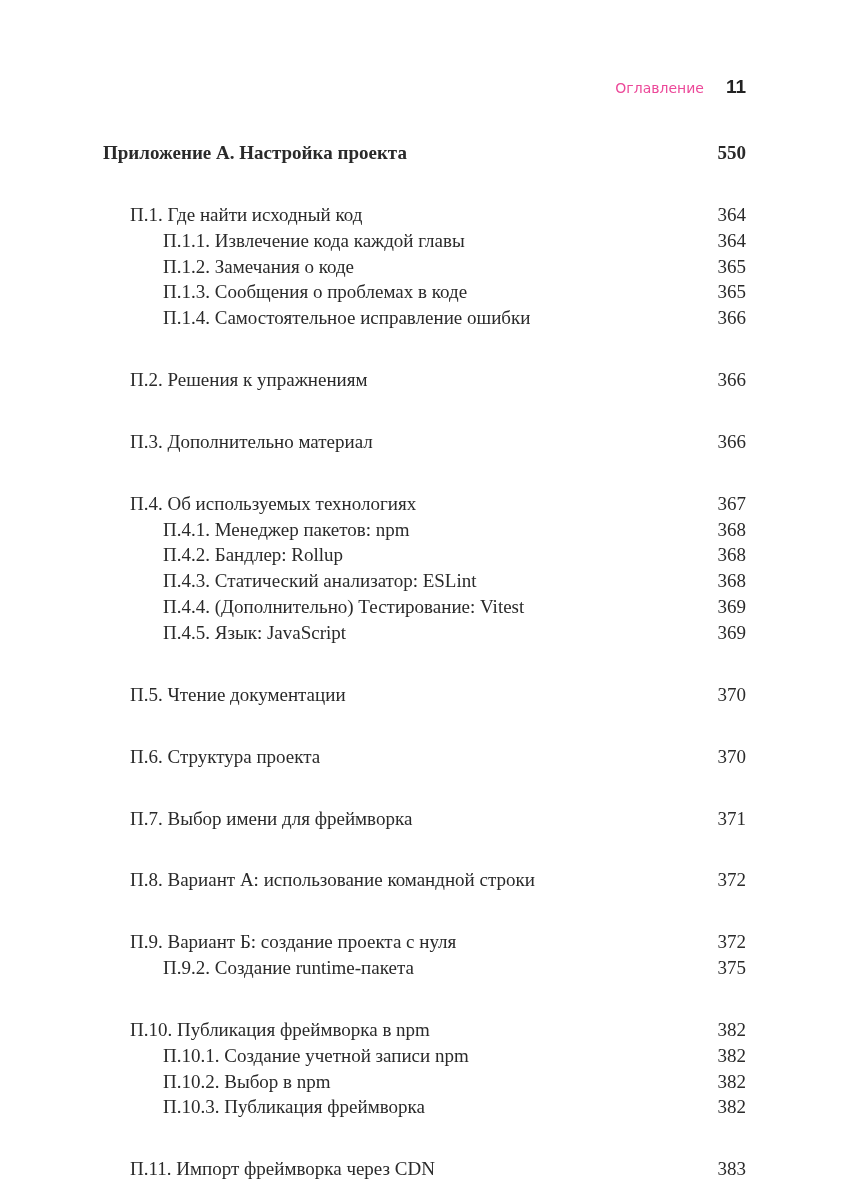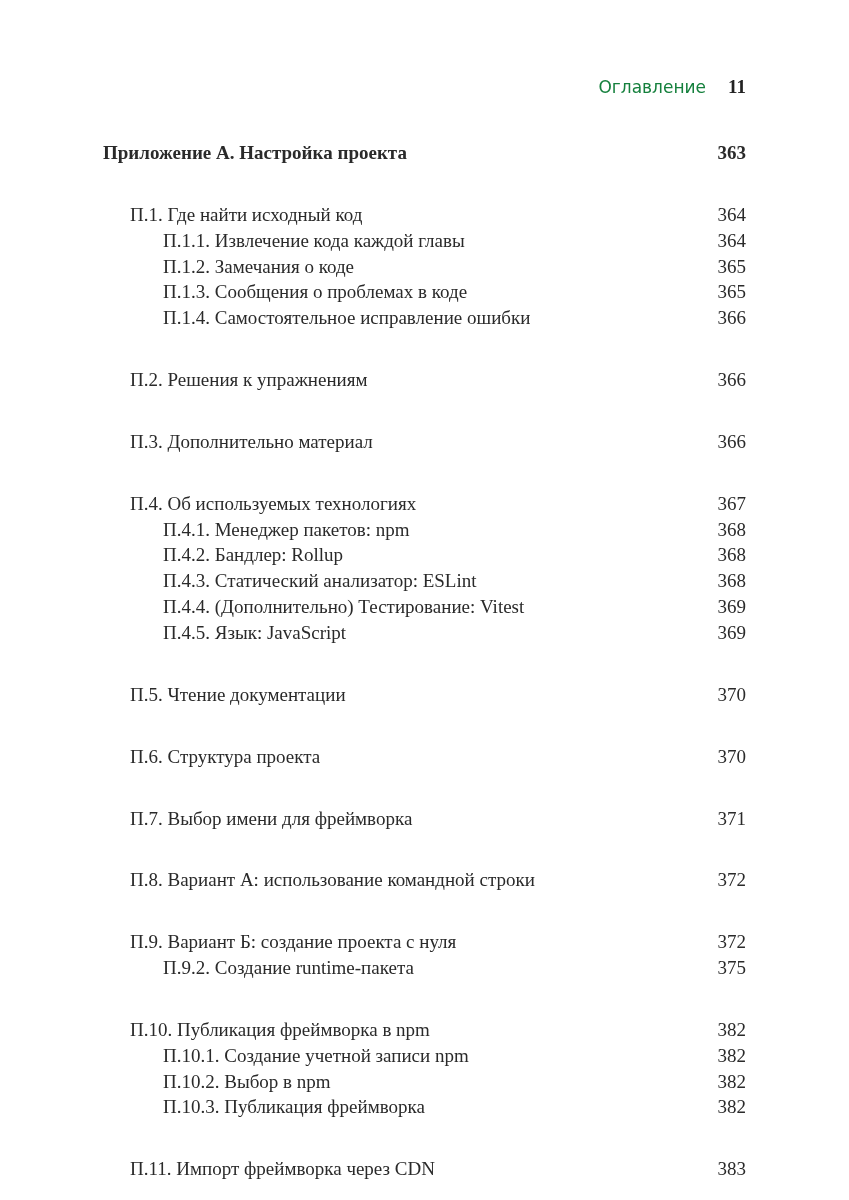--- a/index.html
+++ b/index.html
@@ -13,25 +13,25 @@
     .running-head {
       position: absolute;
       top: 76px;
       right: 103px;
       display: flex;
       align-items: baseline;
       gap: 22px;
     }
     .running-head .rh-title {
       font-family: "DejaVu Sans", sans-serif;
-      font-size: 17px;
-      color: #15803d;
+      font-size: 14px;
+      color: #ec4899;
     }
     .running-head .rh-page {
-      font-family: Liberation Serif, serif;
+      font-family: Liberation Sans, sans-serif;
       font-size: 19px;
       font-weight: bold;
       color: #222;
     }
     .toc {
       position: absolute;
       top: 142px;
       left: 103px;
       width: 643px;
       font-family: "Liberation Serif", "DejaVu Serif", serif;
@@ -71,21 +71,21 @@
 
 <div class="running-head">
   <span class="rh-title">Оглавление</span>
   <span class="rh-page">11</span>
 </div>
 
 <div class="toc">
   <div class="toc-row l0">
     <span class="label">Приложение А. Настройка проекта</span>
     <span class="leader"></span>
-    <span class="page">363</span>
+    <span class="page">550</span>
   </div>
   <div class="toc-row l1">
     <span class="label">П.1. Где найти исходный код</span>
     <span class="leader"></span>
     <span class="page">364</span>
   </div>
   <div class="toc-row l2">
     <span class="label">П.1.1. Извлечение кода каждой главы</span>
     <span class="leader"></span>
     <span class="page">364</span>

